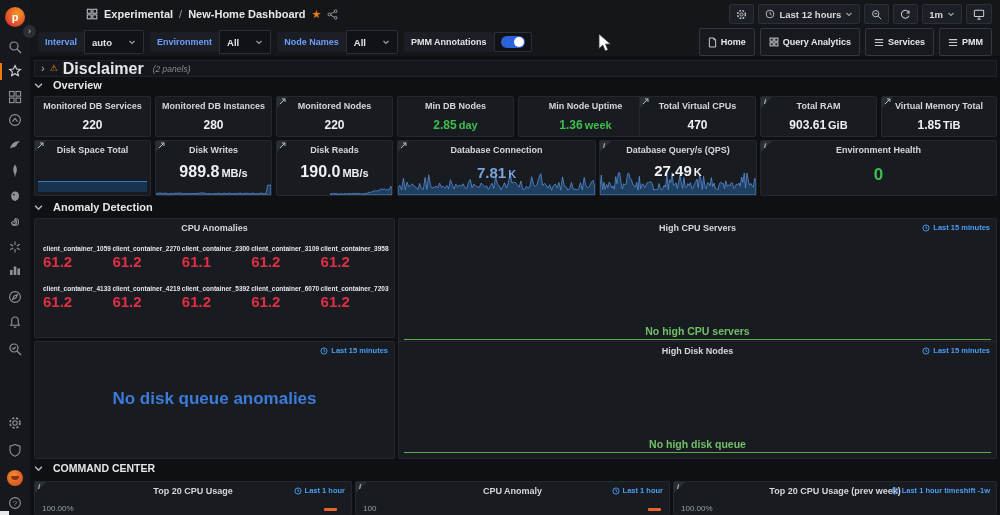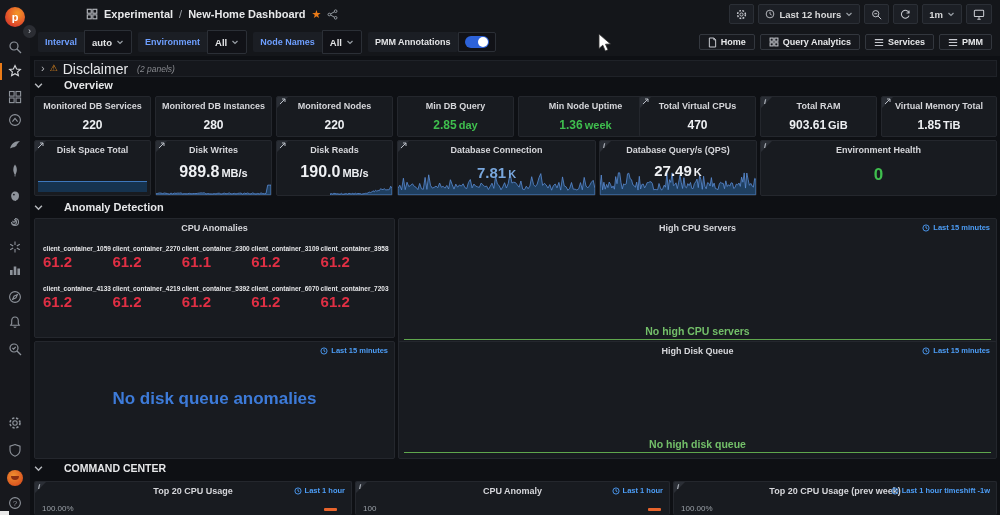--- a/index.html
+++ b/index.html
@@ -38,37 +38,37 @@
     display:flex; align-items:center; gap:4px; padding:0 6px; font-size:9.5px; font-weight:700; color:#d8d9da; cursor:pointer; }
 
   
   .toolbar { position:absolute; left:30px; right:0; top:28px; height:28px; background:#14161a;
     display:flex; align-items:center; justify-content:space-between; padding:0 8px; z-index:4; }
   .vars { display:flex; align-items:center; gap:6px; }
   .var-group { display:flex; align-items:center; }
   .var-label { height:20px; display:flex; align-items:center; padding:0 7px; background:#1b1e24;
     border-radius:2px 0 0 2px; font-size:9px; font-weight:700; color:#6e9fff; }
   .var-label.plain { color:#e3e4e6; border-radius:2px; }
-  .var-value { height:24px; display:flex; align-items:center; gap:4px; padding:9px 7px; background:#111217;
+  .var-value { height:24px; display:flex; align-items:center; gap:16px; padding:9px 7px; background:#111217;
     border:1px solid #2b2f36; border-radius:0 2px 2px 0; font-size:9.5px; font-weight:700; color:#e3e4e6; cursor:pointer; }
   .toggle-wrap { height:20px; display:flex; align-items:center; padding:0 6px; background:#111217;
     border:1px solid #2b2f36; border-radius:0 2px 2px 0; cursor:pointer; }
   .toggle { width:24px; height:12px; border-radius:7px; background:#2d62d9; position:relative; }
   .toggle::after { content:""; position:absolute; right:1px; top:1px; width:10px; height:10px; border-radius:50%; background:#fff; }
   .nav-btns { display:flex; align-items:center; gap:5px; }
-  .nav-btn { height:16px; display:flex; align-items:center; gap:4px; padding:0 8px; background:#17191e;
+  .nav-btn { height:28px; display:flex; align-items:center; gap:4px; padding:0 8px; background:#17191e;
     border:1px solid #33373e; border-radius:2px; font-size:9px; font-weight:700; color:#e6e7e9; cursor:pointer; }
 
   
   .disclaimer-row { position:absolute; left:34px; width:963px; top:60px; height:17px; background:#15171c;
     border:1px solid #1f2228; display:flex; align-items:center; gap:5px; padding:0 6px; cursor:pointer; }
-  .disc-title { font-size:14px; font-weight:400; color:#e6e7e9; }
+  .disc-title { font-size:16px; font-weight:700; color:#e6e7e9; }
   .disc-meta { font-size:8.5px; font-style:italic; color:#87898e; margin-left:4px; }
   .warn-glyph { color:#f7941e; font-size:9px; line-height:1; }
-  .sec-head { position:absolute; left:34px; display:flex; align-items:center; gap:21px; cursor:pointer; }
+  .sec-head { position:absolute; left:34px; display:flex; align-items:center; gap:10px; cursor:pointer; }
   .sec-title { font-size:11px; font-weight:700; color:#e6e7e9; }
   .chev-r { color:#b6b9be; font-size:11px; line-height:1; }
 
   
   .panel { position:absolute; background:#181b20; border:1px solid #24272d; border-radius:2px; overflow:hidden; }
   .ptitle { position:relative; text-align:center; font-size:9px; font-weight:700; color:#d5d6da; padding-top:4px; z-index:2; cursor:pointer; }
   .sval { position:absolute; left:0; right:0; text-align:center; color:#eef0f3; font-weight:700; z-index:2; }
   .num { font-size:12px; }
   .unit { font-size:11px; margin-left:2px; }
   .green { color:#3fbf4e; }
@@ -358,21 +358,21 @@
 </div>
 <div class="panel" style="left:276px;top:96px;width:117px;height:41px">
   <div class="corner"></div>
   <svg class="cglyph" width="7" height="7" viewBox="0 0 7 7" stroke="#b9bec6" fill="none" stroke-width="1">
       <path d="M1 6 L6 1 M3 1 H6 V4"></path>
     </svg>
   <div class="ptitle">Monitored Nodes</div>
   <div class="sval" style="top:18px"><span class="num">220</span></div>
 </div>
 <div class="panel" style="left:397px;top:96px;width:117px;height:41px">
-  <div class="ptitle">Min DB Query</div>
+  <div class="ptitle">Min DB Nodes</div>
   <div class="sval green" style="top:18px"><span class="num">2.85</span><span class="unit">day</span></div>
 </div>
 <div class="panel" style="left:518px;top:96px;width:135px;height:41px">
   <div class="ptitle">Min Node Uptime</div>
   <div class="sval green" style="top:18px"><span class="num">1.36</span><span class="unit">week</span></div>
 </div>
 <div class="panel" style="left:639px;top:96px;width:117px;height:41px">
   <div class="corner"></div>
   <svg class="cglyph" width="7" height="7" viewBox="0 0 7 7" stroke="#b9bec6" fill="none" stroke-width="1">
       <path d="M1 6 L6 1 M3 1 H6 V4"></path>
@@ -523,21 +523,21 @@
     <svg width="8" height="8" viewBox="0 0 14 14" fill="none" stroke="#4d9ef7" stroke-width="1.6">
         <circle cx="7" cy="7" r="5.4"></circle>
         <path d="M7 3.8 V7 L9.4 8.4"></path>
       </svg>
     <span>Last 15 minutes</span>
   </div>
   <div class="bmsg">No disk queue anomalies</div>
 </div>
 
 <div class="panel" style="left:398px;top:341px;width:599px;height:118px">
-  <div class="ptitle">High Disk Queue</div>
+  <div class="ptitle">High Disk Nodes</div>
   <div class="range">
     <svg width="8" height="8" viewBox="0 0 14 14" fill="none" stroke="#4d9ef7" stroke-width="1.6">
         <circle cx="7" cy="7" r="5.4"></circle>
         <path d="M7 3.8 V7 L9.4 8.4"></path>
       </svg>
     <span>Last 15 minutes</span>
   </div>
   <div class="gmsg">No high disk queue</div>
   <div class="gline"></div>
 </div>

